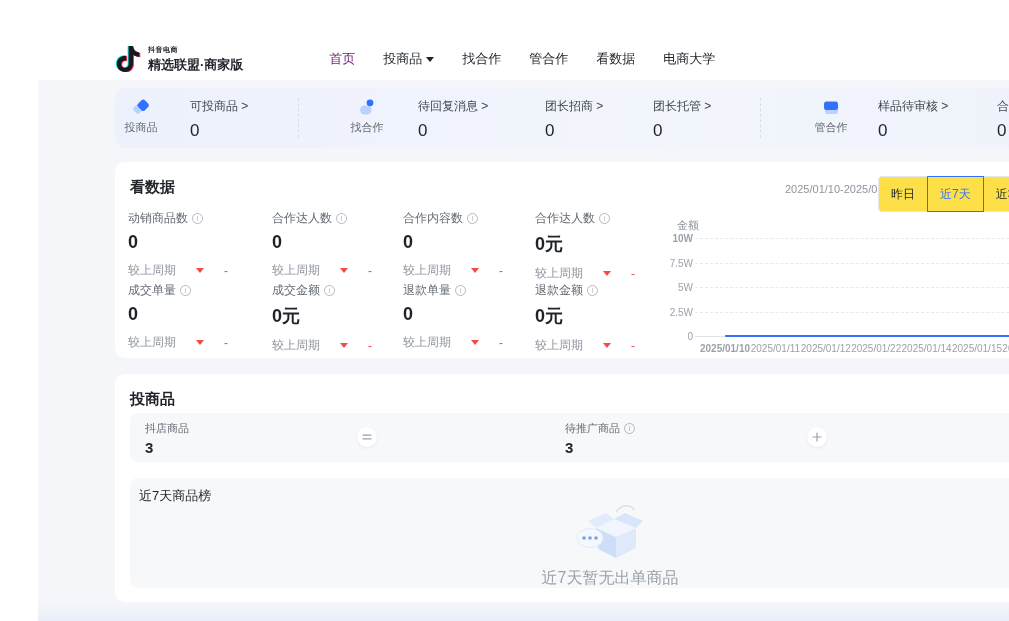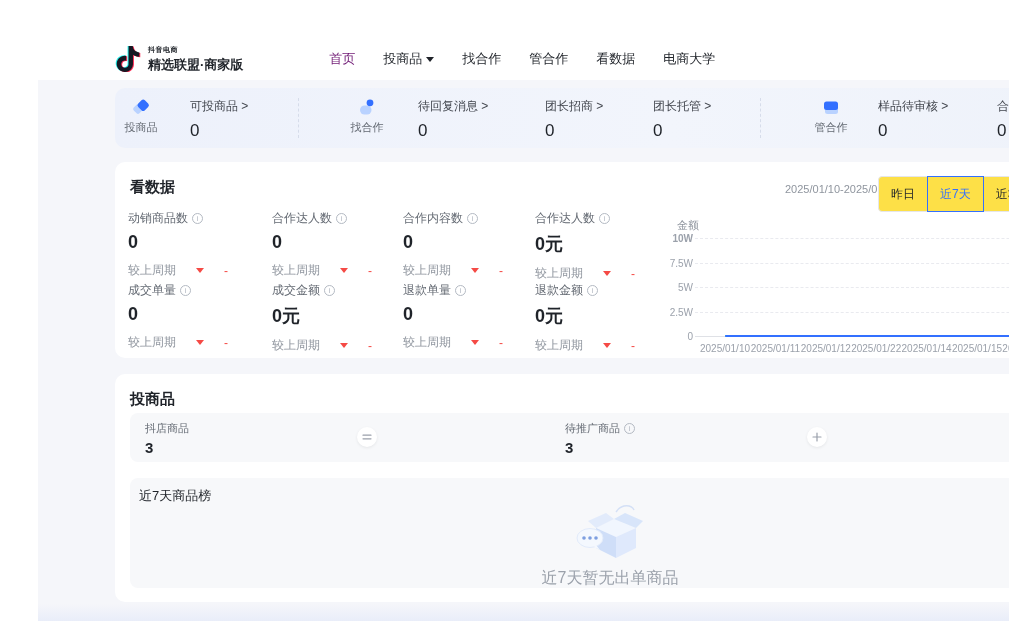--- a/index.html
+++ b/index.html
@@ -281,21 +281,21 @@
     <div class="gridline" style="top: 26px;"></div>
         <span class="ytick" style="top: 21px; font-weight: bold;">10W</span>
         <div class="gridline" style="top: 50.5px;"></div>
         <span class="ytick" style="top: 45.5px;">7.5W</span>
         <div class="gridline" style="top: 75px;"></div>
         <span class="ytick" style="top: 70px;">5W</span>
         <div class="gridline" style="top: 99.5px;"></div>
         <span class="ytick" style="top: 94.5px;">2.5W</span>
         <div class="gridline zero" style="top: 124px;"></div>
         <span class="ytick" style="top: 119px;">0</span>
-        <span class="xtick" style="left: 19px;">2025/01/10</span>
+        <span class="xtick" style="left: 19px; font-weight: bold;">2025/01/10</span>
         <span class="xtick" style="left: 69.4px;">2025/01/11</span>
         <span class="xtick" style="left: 119.8px;">2025/01/12</span>
         <span class="xtick" style="left: 170.2px;">2025/01/22</span>
         <span class="xtick" style="left: 220.6px;">2025/01/14</span>
         <span class="xtick" style="left: 271px;">2025/01/15</span>
         <span class="xtick" style="left: 321.4px;">2025/01/16</span>
         <div class="series-line" style="top: 123px; background: rgb(46, 211, 198);"></div>
         <div class="series-line" style="top: 123px; background: rgb(51, 112, 255);"></div>
       </div>
   </section>

